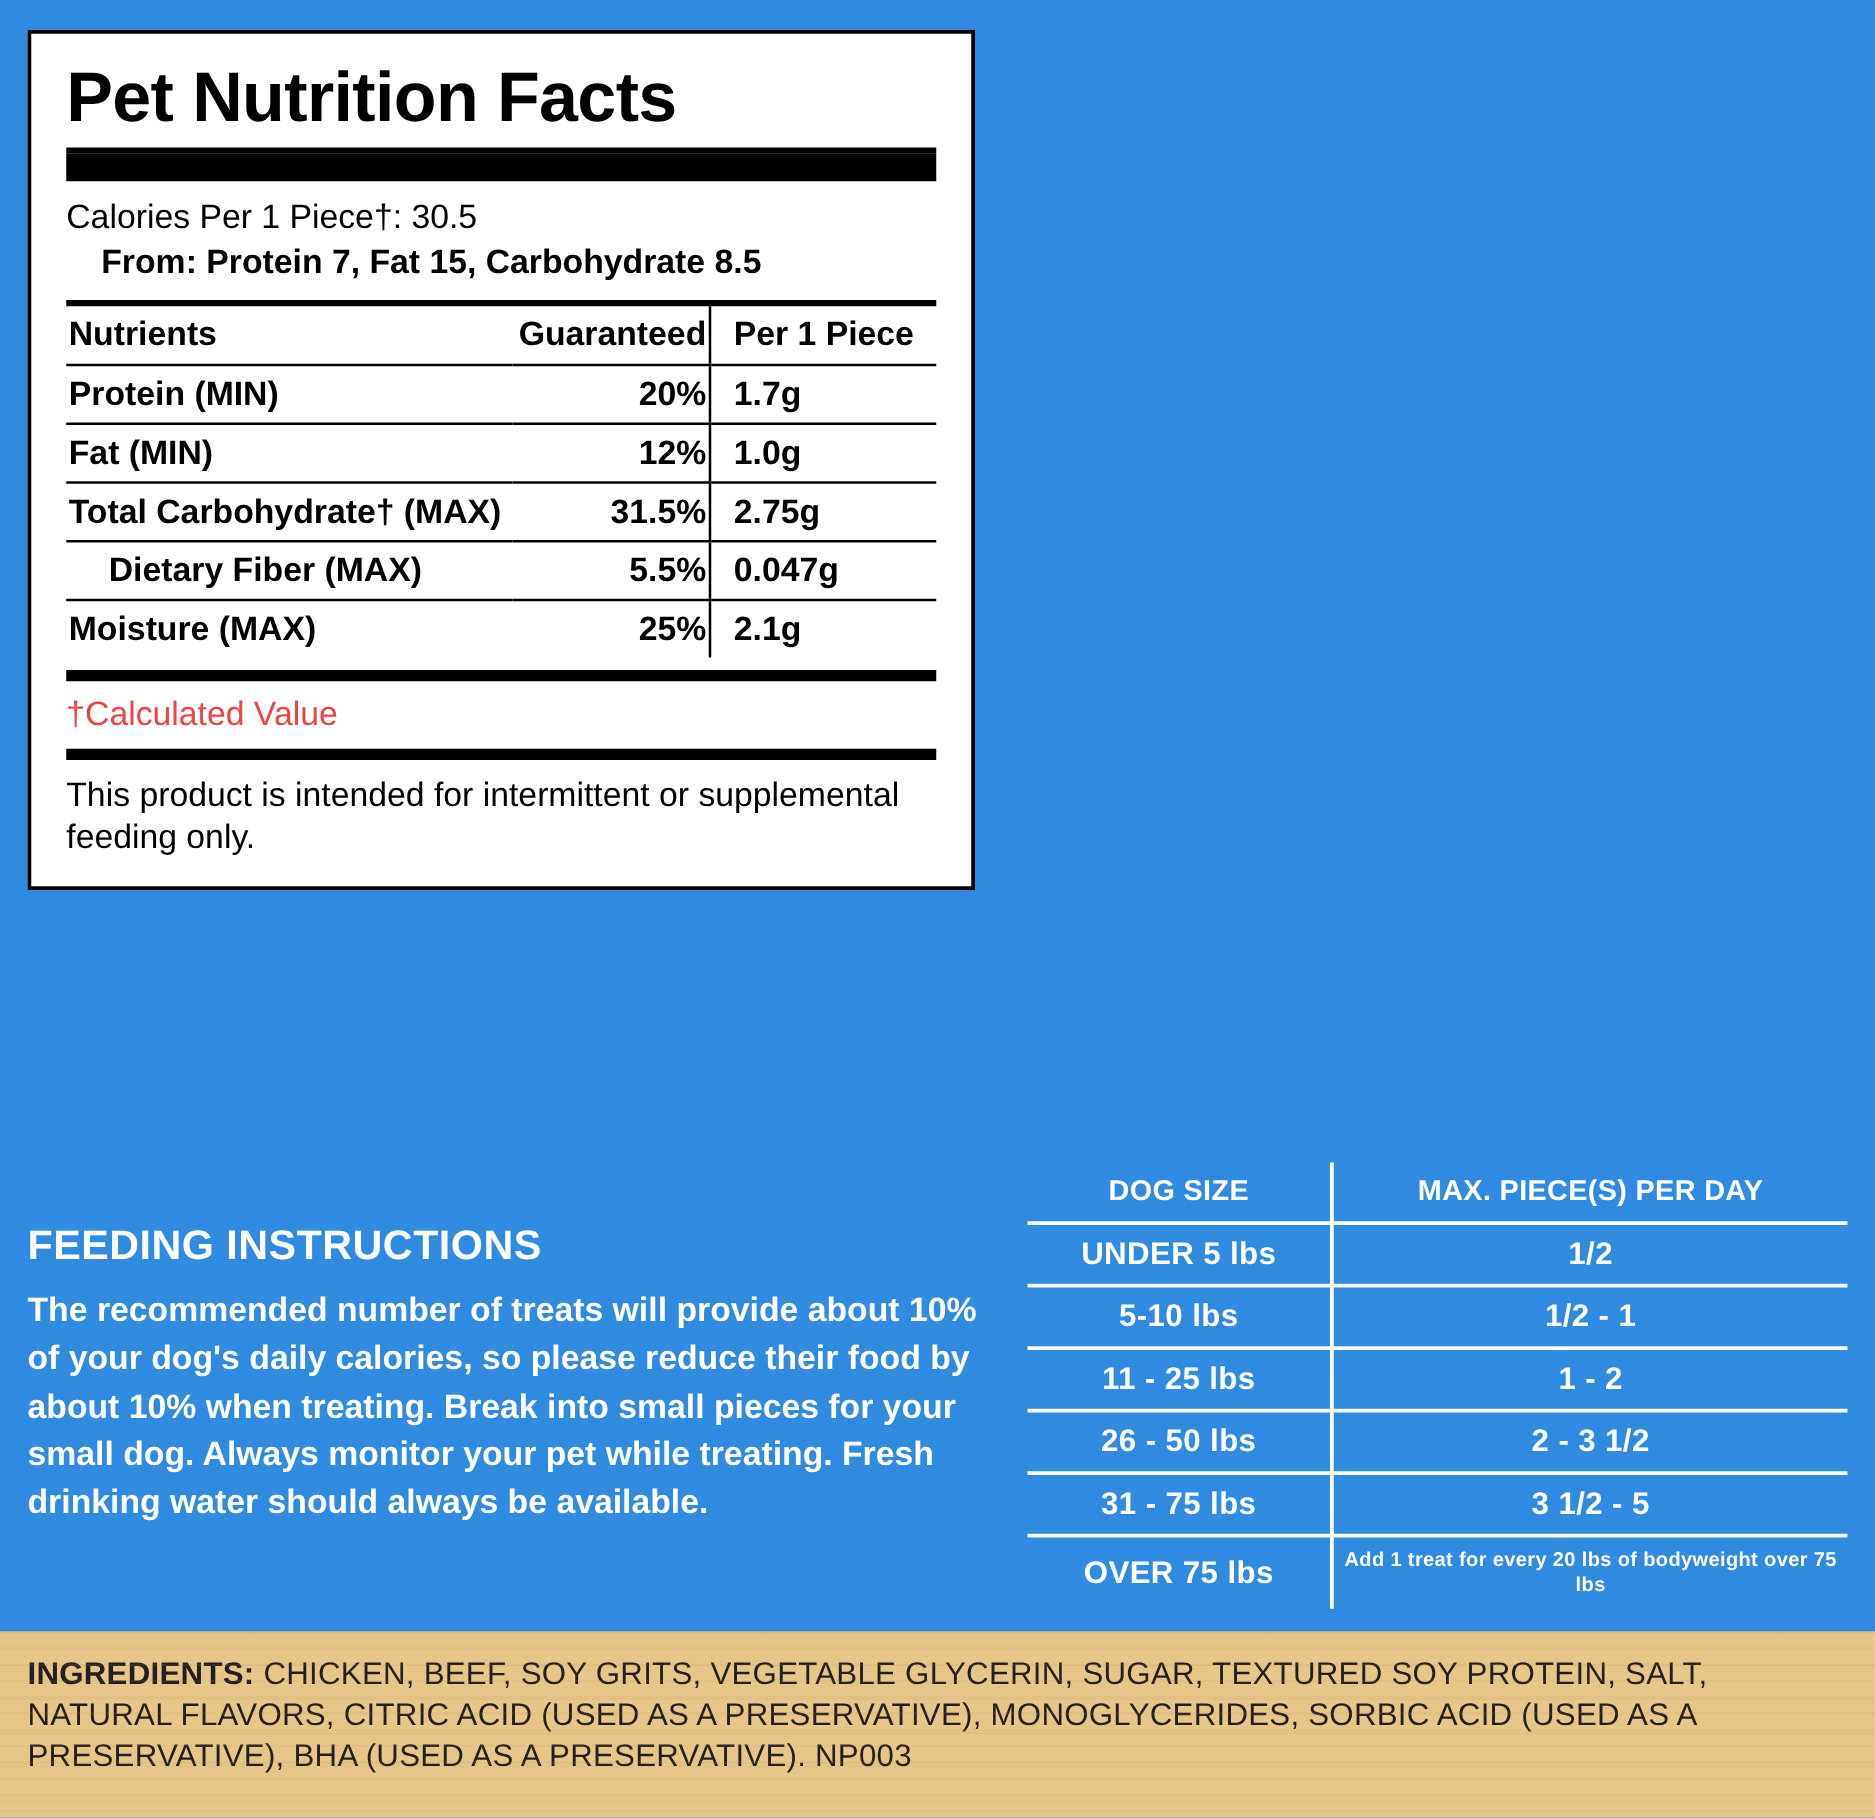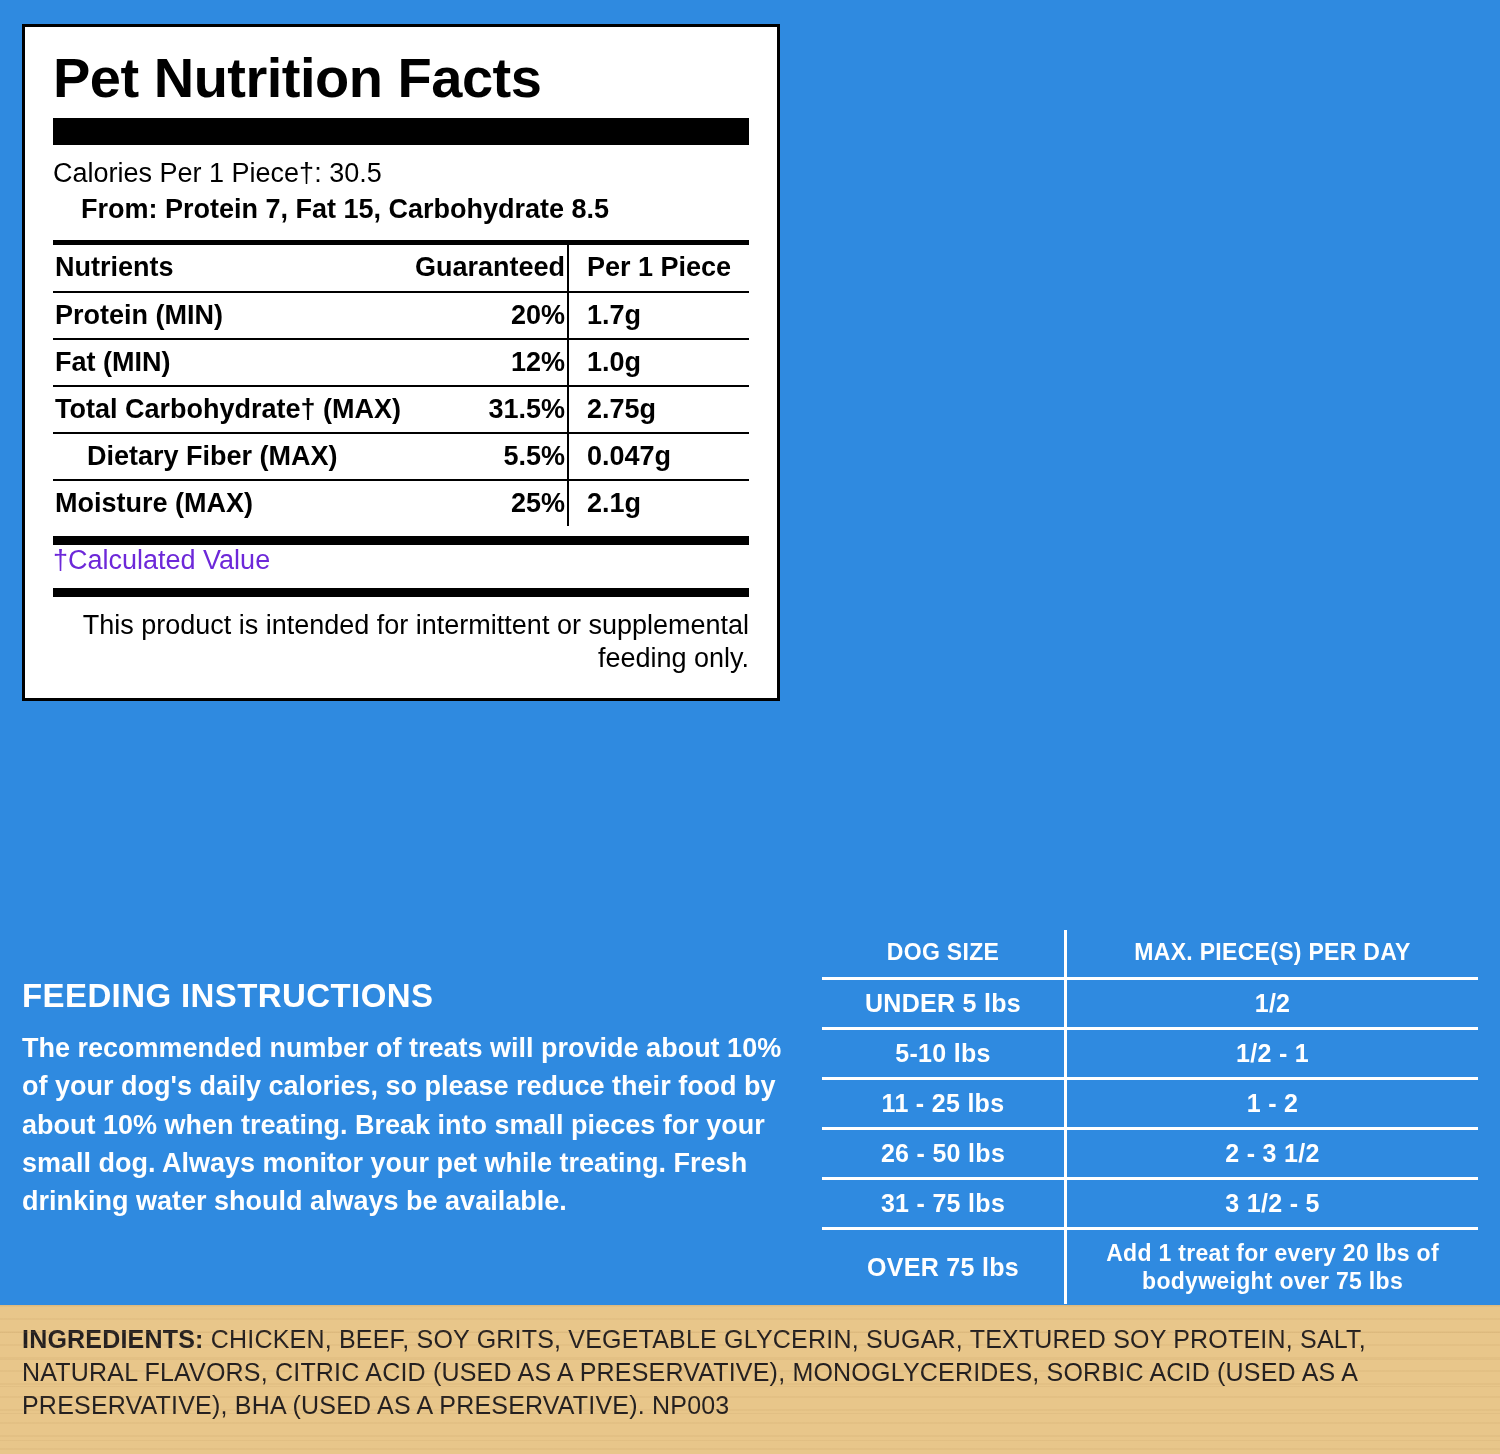--- a/index.html
+++ b/index.html
@@ -79,29 +79,28 @@
     padding-left: 18px;
     width: 160px;
   }
   table.nutrients tr.head th { border-bottom: 2px solid #000; padding-bottom: 8px;}
   table.nutrients tr.row td { border-bottom: 2px solid #000; }
   table.nutrients tr.row.last td { border-bottom: none; }
   table.nutrients td.sub { padding-left: 34px; }
 
   .calc-note {
     font-size: 27px;
-    color: #6d28d9;
-    padding: 0 0 12px 0;
+    color: #ef4444;
+    padding: 11px 0 12px 0;
   }
   .intermittent {
     font-size: 27px;
     color: #000;
     padding: 12px 0 0 0;
     line-height: 1.25;
-    text-align: right;
   }
 
   
   .feeding {
     position: absolute;
     left: 22px;
     top: 930px;
     width: 770px;
     color: #ffffff;
   }
@@ -134,21 +133,21 @@
     padding: 9px 4px;
     font-weight: bold;
     letter-spacing: 0.3px;
   }
   .dogtable th { font-size: 23px; padding-bottom: 11px; }
   .dogtable tr.hdr th { border-bottom: 3px solid #ffffff; }
   .dogtable tbody tr td { border-bottom: 3px solid #ffffff; font-size: 25px; }
   .dogtable tbody tr:last-child td { border-bottom: none; }
   .dogtable td.left-col { border-right: 3px solid #ffffff; width: 234px; }
   .dogtable th.left-col { border-right: 3px solid #ffffff; width: 234px; }
-  .dogtable td.small2 { font-size: 23px; line-height: 1.22; }
+  .dogtable td.small2 { font-size: 16px; line-height: 1.22; }
 
   
   .ingredients {
     position: absolute;
     left: 0;
     top: 1305px;
     width: 1500px;
     height: 149px;
     background: #e8c68a;
     box-sizing: border-box;

